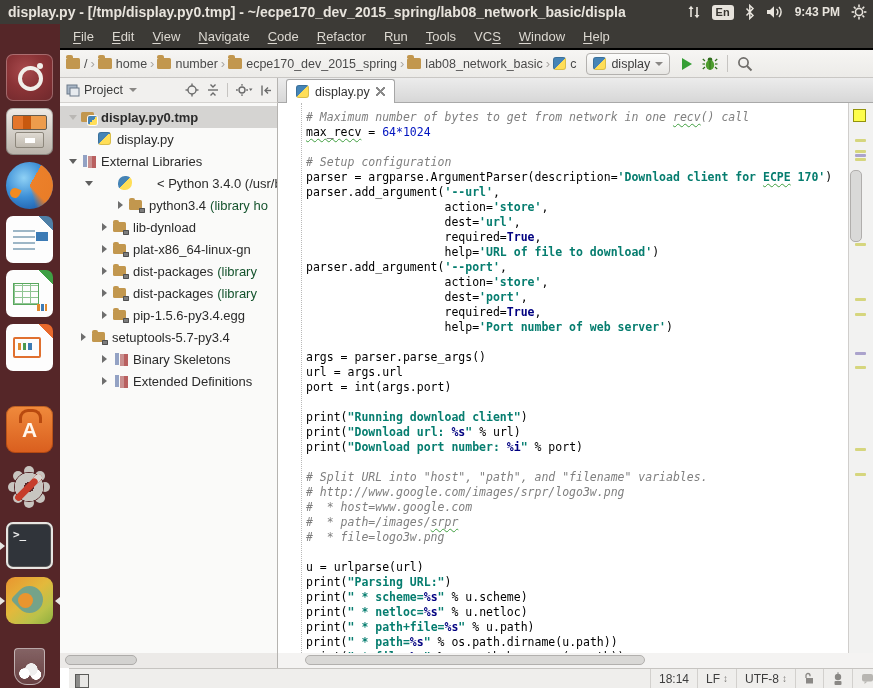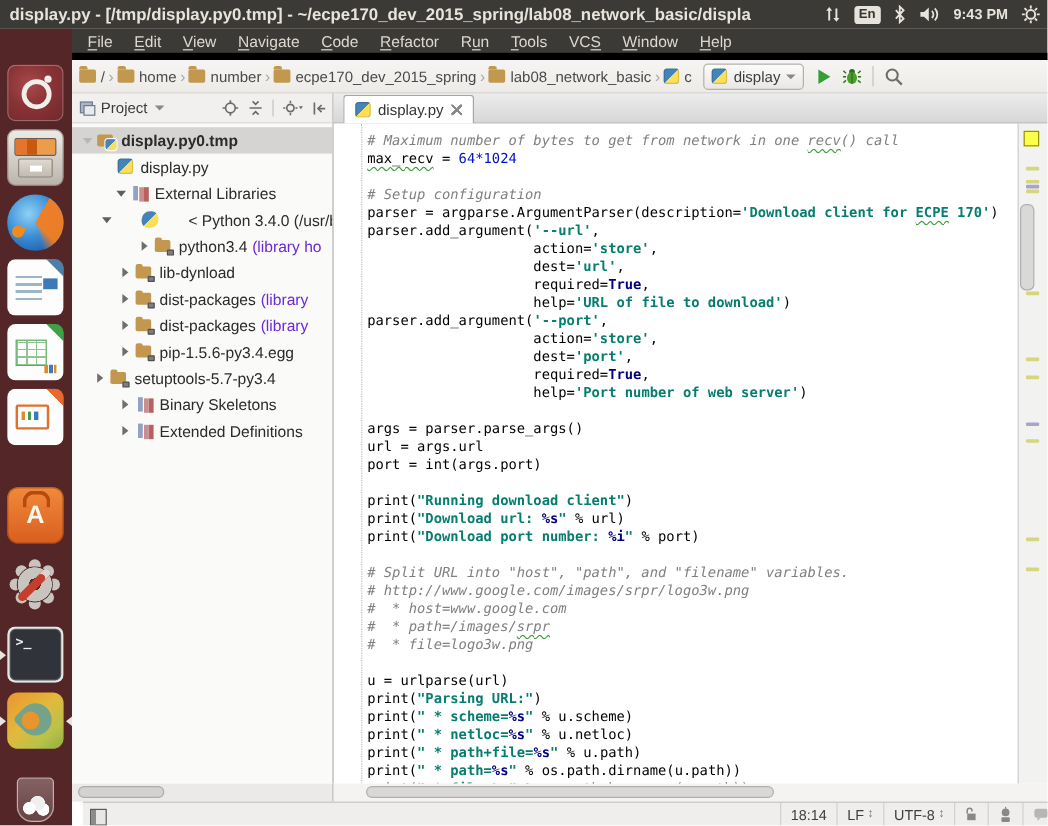--- a/index.html
+++ b/index.html
@@ -70,21 +70,21 @@
       border-radius:4px 4px 13px 13px;background:linear-gradient(rgba(240,240,240,.30),rgba(210,210,210,.16));}
   .icon-trash::after{left:12px;bottom:8px;width:23px;height:17px;
       background:radial-gradient(circle at 28% 62%,#fff 0 5px,rgba(0,0,0,0) 5.5px),
                  radial-gradient(circle at 58% 38%,#efefef 0 6px,rgba(0,0,0,0) 6.5px),
                  radial-gradient(circle at 78% 68%,#fff 0 5px,rgba(0,0,0,0) 5.5px);}
   .run-arrow{position:absolute;width:0;height:0;border-top:4px solid transparent;border-bottom:4px solid transparent;}
   .run-arrow.left{left:0;border-left:5px solid #e8e6e2;}
   .run-arrow.right{right:0;border-right:5px solid #e8e6e2;}
 
   
-  #menubar{left:60px;top:24px;width:813px;height:26px;background:#3c3a36;border-bottom:6px solid #000000;
+  #menubar{left:60px;top:24px;width:813px;height:26px;background:#3c3a36;border-bottom:2px solid #000000;
            box-sizing:border-box;display:flex;align-items:center;padding-left:4px;}
   .menu-item{color:#dcd8d1;font-size:13px;padding:0 9px;line-height:25px;}
   .menu-item u{text-decoration-thickness:1px;text-underline-offset:2px;}
 
   
   #toolbar{left:60px;top:50px;width:813px;height:28px;box-sizing:border-box;
            background:linear-gradient(#f6f5f3,#ecebe8);border-bottom:1px solid #c9c7c4;
            display:flex;align-items:center;padding:0 6px;}
   .crumb{display:flex;align-items:center;gap:4px;font-size:12.5px;color:#4a4a4a;white-space:nowrap;}
   .crumb-sep{color:#a9a7a3;font-size:13px;padding:0 3px;}
@@ -106,21 +106,21 @@
 
   
   #project-header{left:60px;top:78px;width:218px;height:25px;box-sizing:border-box;background:#f1f0ee;
       border-bottom:1px solid #d4d2cf;border-right:1px solid #b5b3b0;display:flex;align-items:center;
       padding:0 4px;font-size:12.5px;color:#3c3c3c;}
   #project-header .hdr-icons{margin-left:auto;display:flex;align-items:center;gap:7px;}
   #project-tree{left:60px;top:103px;width:218px;height:550px;box-sizing:border-box;background:#fafaf9;
       border-right:1px solid #b5b3b0;overflow:hidden;padding-top:3px;}
   .tree-row{display:flex;align-items:center;height:22px;font-size:13px;color:#2b2b2b;white-space:nowrap;overflow:hidden;}
   .tree-row.sel{background:#d5d4d2;font-weight:bold;}
-  .tree-row .note{color:#6d28d9;margin-left:4px;}
+  .tree-row .note{color:#14532d;margin-left:4px;}
   .tw{width:13px;flex:0 0 13px;display:flex;justify-content:center;}
   .arr-down{width:0;height:0;border-left:4px solid transparent;border-right:4px solid transparent;border-top:5px solid #5f5f5f;}
   .arr-down.pale{border-top-color:#b9b7b4;}
   .arr-right{width:0;height:0;border-top:4px solid transparent;border-bottom:4px solid transparent;border-left:5px solid #6e6e6e;}
   .ticon{width:16px;height:14px;flex:0 0 16px;margin:0 4px 0 2px;position:relative;}
   .ticon.folder::before{content:"";position:absolute;left:0;top:2px;width:13px;height:10px;background:#c2974e;border-radius:1.5px;}
   .ticon.folder::after{content:"";position:absolute;left:0;top:0;width:6px;height:3px;background:#c2974e;border-radius:2px 2px 0 0;}
   .ticon.folder.lock .lk{position:absolute;right:0;bottom:-1px;width:6px;height:5px;background:#7d7d7d;
       border-radius:1px;box-shadow:inset 0 0 0 1px #4f4f4f;}
   .ticon.pybadge::before{content:"";position:absolute;left:0;top:2px;width:13px;height:10px;background:#c2974e;border-radius:1.5px;}
@@ -376,21 +376,21 @@
         <span class="arr-down pale"></span>
       </span>
       <span class="ticon pybadge"></span>
       <span>display.py0.tmp</span>
     </div>
     <div class="tree-row" style="padding-left: 22px;">
       <span class="tw"></span>
       <span class="ticon pyfile"></span>
       <span>display.py</span>
     </div>
-    <div class="tree-row" style="padding-left: 6px; margin-left: 28px;">
+    <div class="tree-row" style="padding-left: 6px;">
       <span class="tw">
         <span class="arr-down"></span>
       </span>
       <span class="ticon lib"></span>
       <span>External Libraries</span>
     </div>
     <div class="tree-row" style="padding-left: 22px; gap: 20px;">
       <span class="tw">
         <span class="arr-down"></span>
       </span>
@@ -408,20 +408,29 @@
       <span class="note">(library ho</span>
     </div>
     <div class="tree-row" style="padding-left: 38px;">
       <span class="tw">
         <span class="arr-right"></span>
       </span>
       <span class="ticon folder lock">
         <span class="lk"></span>
       </span>
       <span>lib-dynload</span>
+    </div>
+    <div class="tree-row" style="padding-left: 38px;">
+      <span class="tw">
+        <span class="arr-right"></span>
+      </span>
+      <span class="ticon folder lock">
+        <span class="lk"></span>
+      </span>
+      <span>plat-x86_64-linux-gn</span>
     </div>
     <div class="tree-row" style="padding-left: 38px;">
       <span class="tw">
         <span class="arr-right"></span>
       </span>
       <span class="ticon folder lock">
         <span class="lk"></span>
       </span>
       <span>dist-packages</span>
       <span class="note">(library</span>

